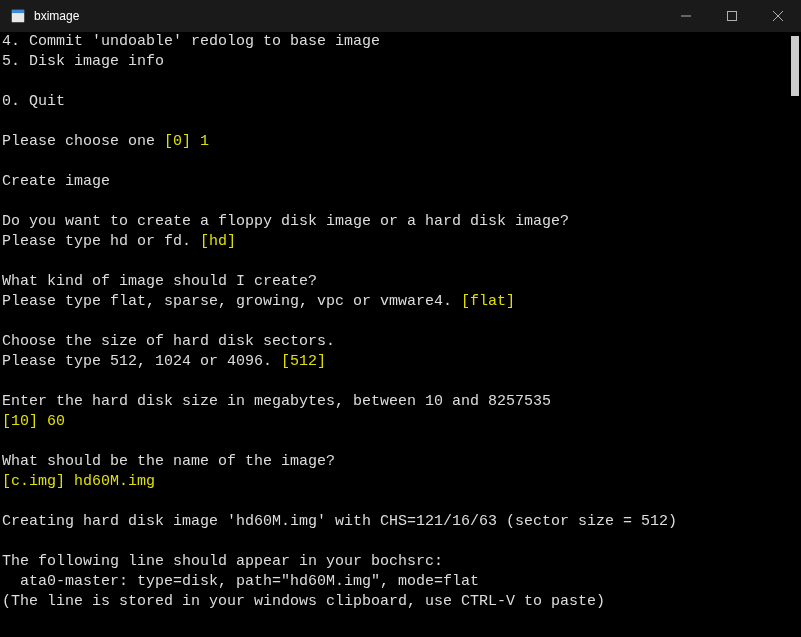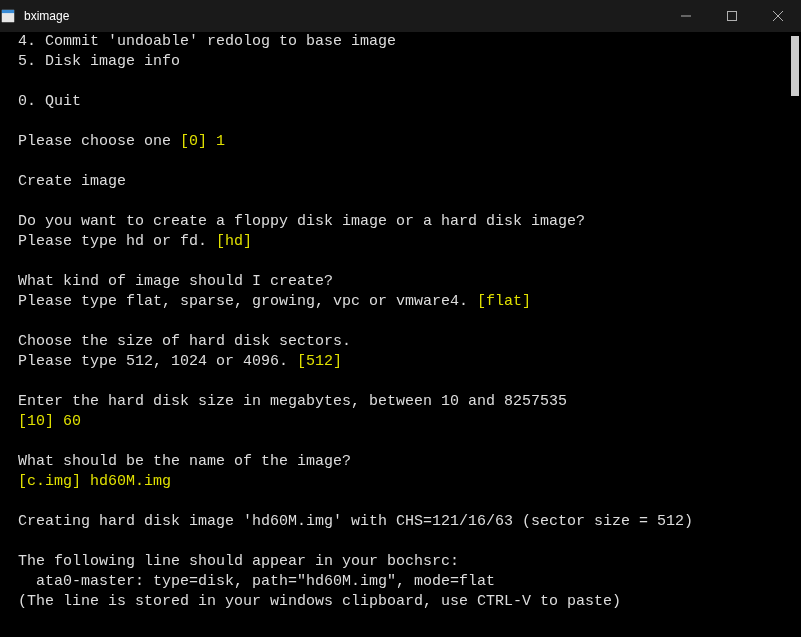--- a/index.html
+++ b/index.html
@@ -14,21 +14,21 @@
       height: 637px;
       overflow: hidden;
       display: flex;
       flex-direction: column;
     }
     .titlebar {
       height: 32px;
       background: #1a1a1a;
       display: flex;
       align-items: center;
-      padding-left: 0;
+      padding-left: 10px;
       color: #ffffff;
       font-family: "Segoe UI", sans-serif;
       font-size: 12px;
     }
     .titlebar-icon {
       width: 16px;
       height: 16px;
       margin-right: 8px;
       display: inline-flex;
       align-items: center;
@@ -70,21 +70,21 @@
       font-size: 15px;
       line-height: 20px;
       padding: 0 2px;
       position: relative;
       white-space: pre;
       overflow: hidden;
     }
     .terminal-content {
       position: absolute;
       top: 0;
-      left: 18px;
+      left: 2px;
       right: 0;
     }
     .line {
       height: 20px;
     }
     .yellow {
       color: #e0e000;
     }
     .scrollbar {
       position: absolute;

